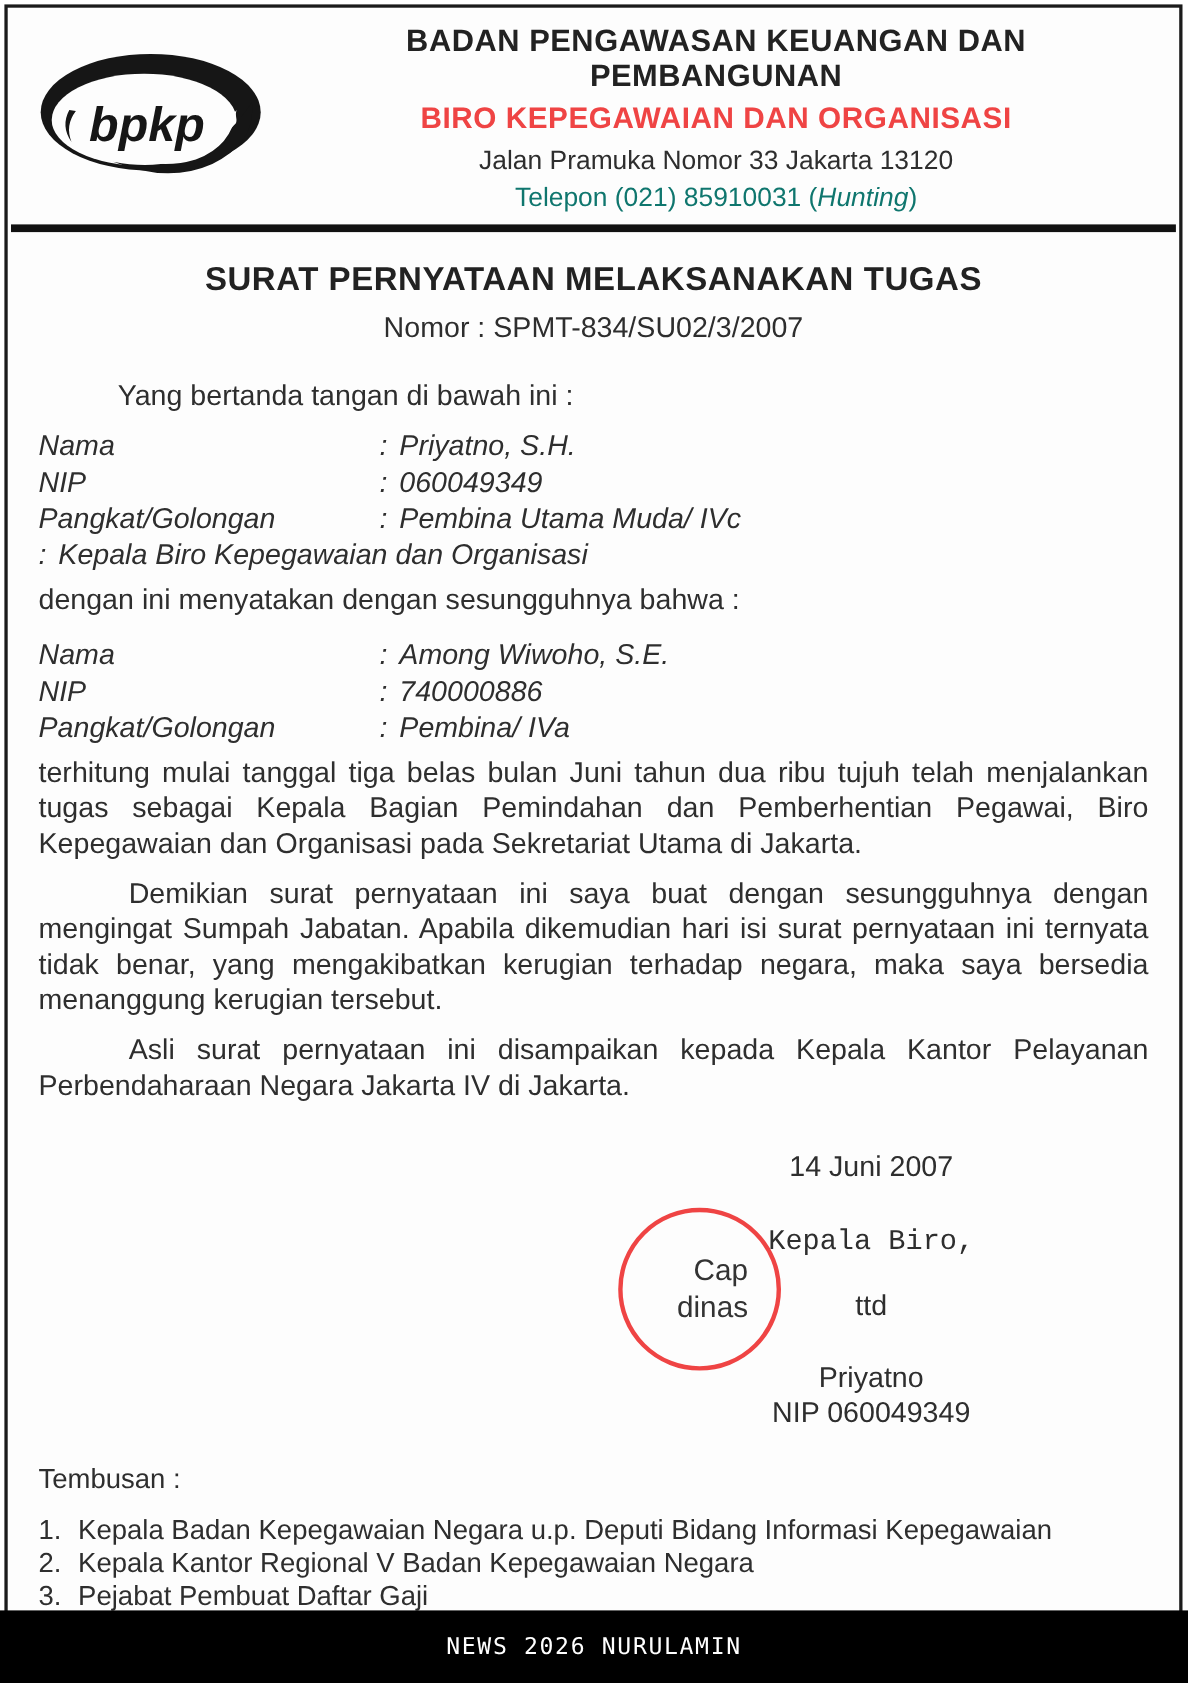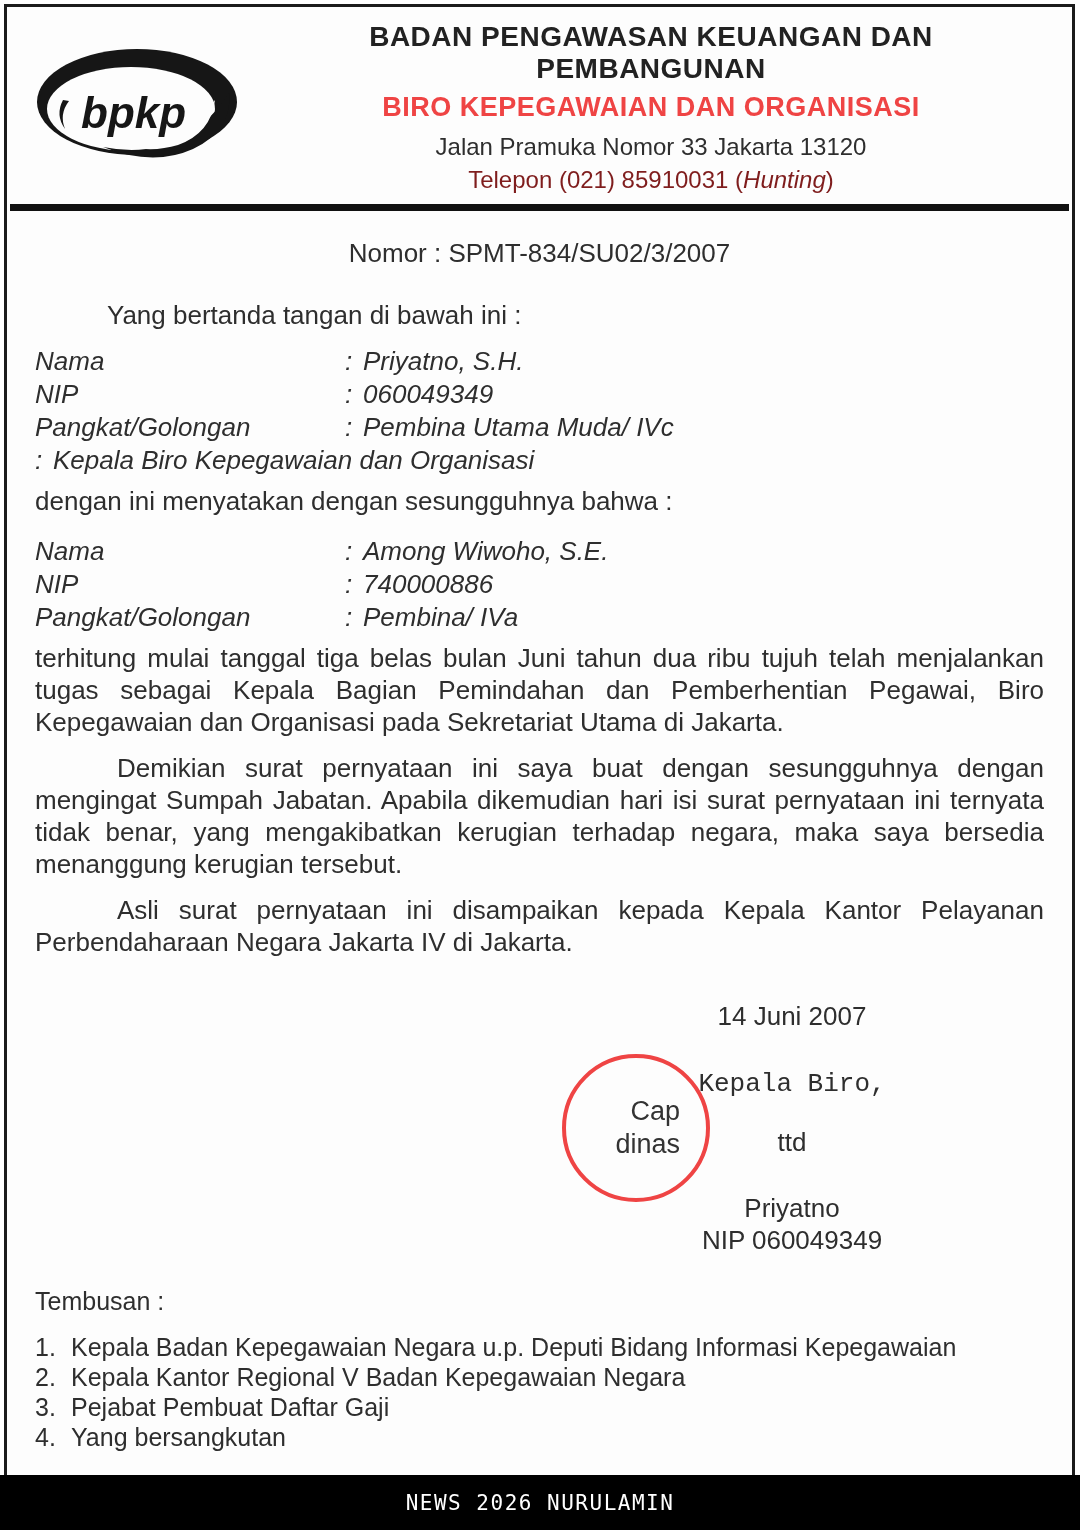--- a/index.html
+++ b/index.html
@@ -26,21 +26,21 @@
   }
   .logo-wrap { width: 225px; flex: 0 0 auto; }
   .head-text {
     flex: 1;
     text-align: center;
     padding-right: 10px;
   }
   .org1 { font-size: 28px; font-weight: bold; letter-spacing: 0.5px; margin-bottom: 7px; color: #222; }
   .org2 { font-size: 27px; font-weight: bold; letter-spacing: 0.5px; margin-bottom: 10px; color: #ef4444; }
   .addr { font-size: 24px; margin-bottom: 5px; color: #2e2e2e; }
-  .phone { font-size: 24px; color: #7f1d1d; }
+  .phone { font-size: 24px; color: #0f766e; }
   .phone .it { font-style: italic; }
   .head-rule {
     height: 7px;
     background: #111;
     margin: 10px 3px 0 3px;
   }
   
   .title-block { text-align: center; margin-top: 26px; }
   .doc-title { font-size: 30px; font-weight: bold; letter-spacing: 0.5px; color: #222; line-height: 36px; }
   .doc-number { font-size: 26px; margin-top: 8px; line-height: 32px; }
@@ -87,21 +87,21 @@
   }
   
   .tembusan { margin-top: 28px; font-size: 25px; line-height: 30px; }
   .tembusan-label { margin-bottom: 16px; }
   .titem { display: flex; }
   .tnum { width: 36px; flex: 0 0 auto; }
   
   .footer-bar {
     position: absolute;
     left: 0; right: 0; bottom: 0;
-    height: 55px;
+    height: 66px;
     background: #000;
     display: flex;
     align-items: center;
     justify-content: center;
     z-index: 5;
   }
   .footer-text {
     color: #ffffff;
     font-family: "DejaVu Sans Mono", monospace;
     font-size: 21px;
@@ -129,20 +129,21 @@
     <div class="head-text">
       <div class="org1">BADAN PENGAWASAN KEUANGAN DAN PEMBANGUNAN</div>
       <div class="org2">BIRO KEPEGAWAIAN DAN ORGANISASI</div>
       <div class="addr">Jalan Pramuka Nomor 33  Jakarta 13120</div>
       <div class="phone"><span>Telepon (021) 85910031 (</span><span class="it">Hunting</span><span>)</span></div>
     </div>
   </div>
   <div class="head-rule"></div>
 
   <div class="title-block">
+    <div class="doc-title">SURAT PERNYATAAN MELAKSANAKAN TUGAS</div>
     <div class="doc-number">Nomor : SPMT-834/SU02/3/2007</div>
   </div>
 
   <div class="content">
 
     <div class="intro">Yang bertanda tangan di bawah ini :</div>
 
     <div class="fields">
       <div class="frow">
         <span class="flabel">Nama</span>

